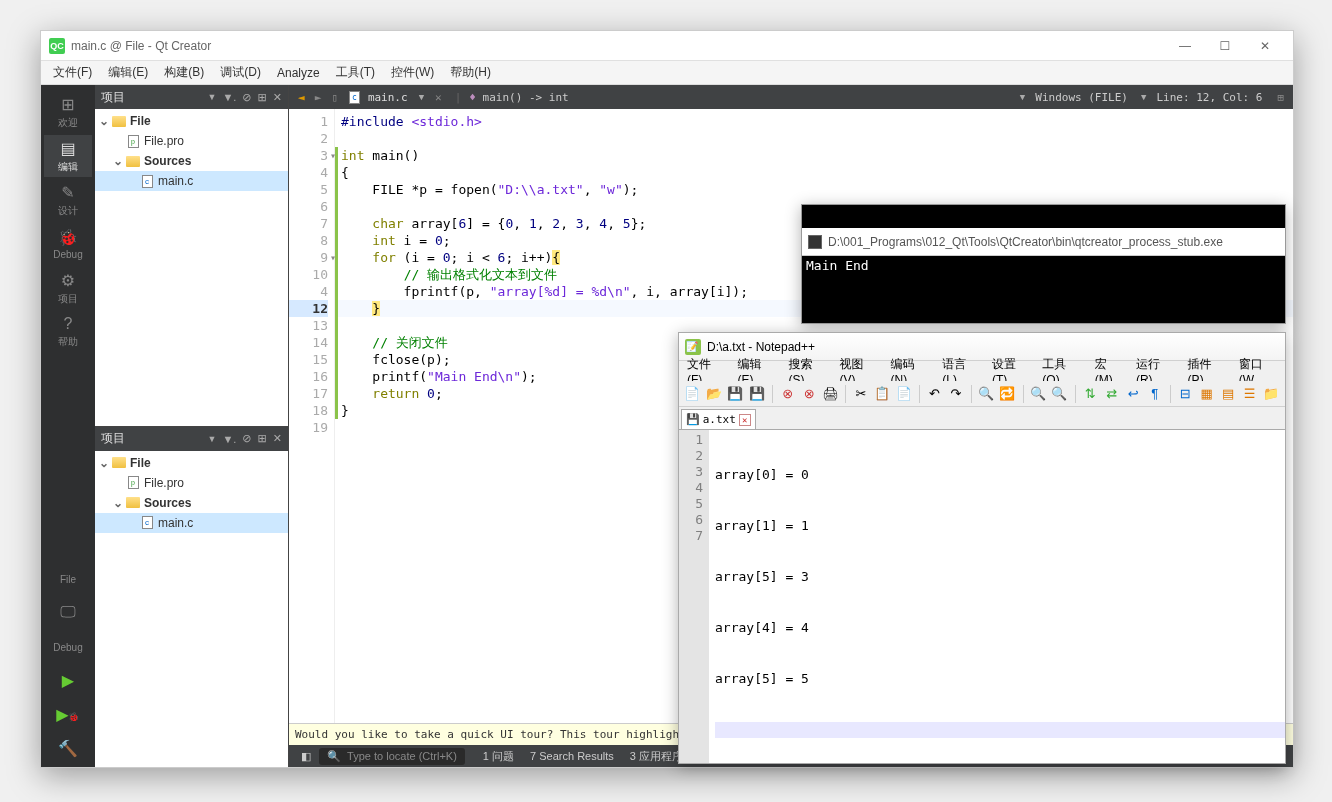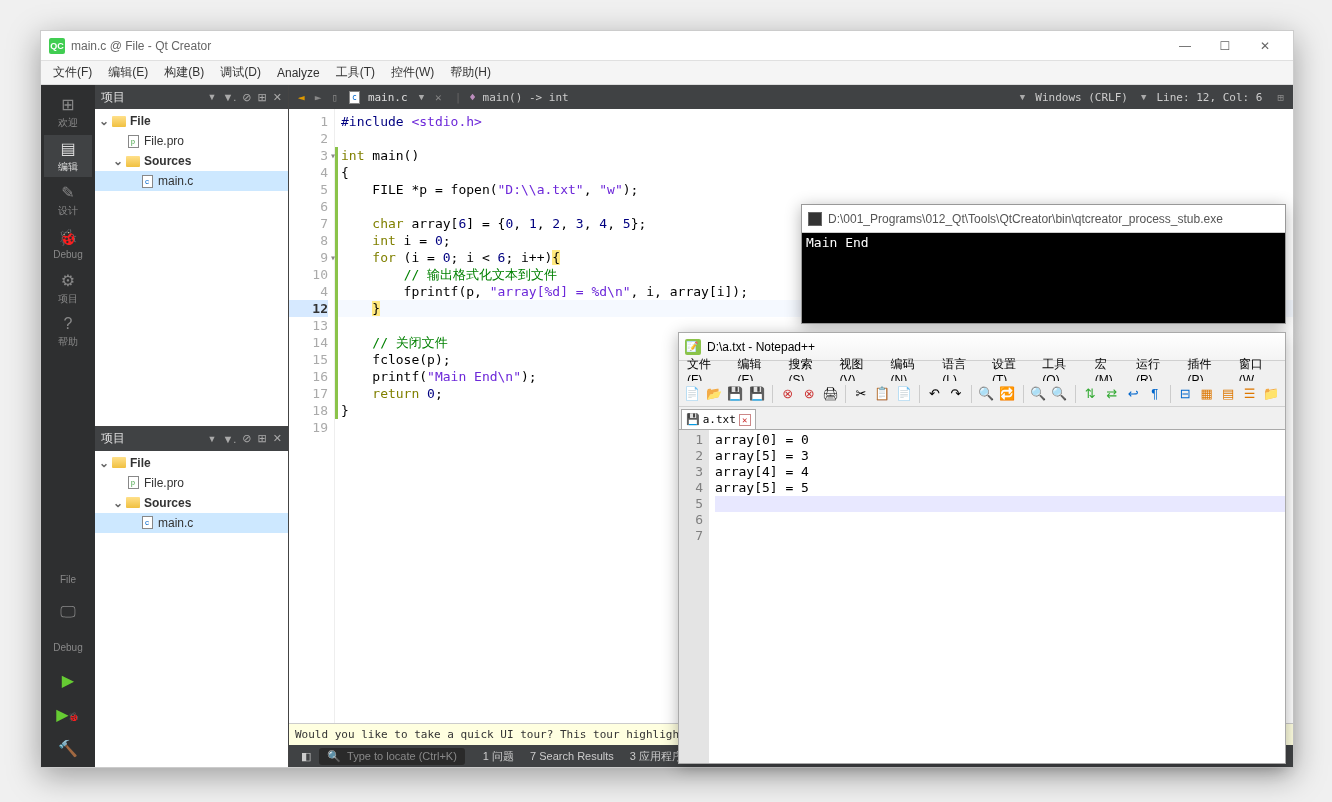--- a/index.html
+++ b/index.html
@@ -70,41 +70,41 @@
 .greenbar { border-left:3px solid #8bc34a; margin-left:-6px; padding-left:3px; }
 
 .editor-footer { border-top:1px solid #ccc; }
 .tourmsg { background:#ffffe0; padding:4px 6px; font-family:Consolas,monospace; font-size:11px; color:#333; }
 .status-bar { height:22px; background:#404244; display:flex; align-items:center; color:#ccc; font-size:11px; padding:0 4px; }
 .sb-item { padding:0 8px; cursor:pointer; }
 .search-pill { background:#2a2a2a; border-radius:3px; padding:2px 8px; display:flex; align-items:center; gap:6px; color:#888; margin-right:10px; }
 
 
 .console-win { position:absolute; top:204px; left:801px; width:485px; height:120px; background:#000; border:1px solid #999; z-index:5; box-shadow:0 3px 15px rgba(0,0,0,.3); }
-.console-title { height:28px; background:#fff; border-bottom:1px solid #ccc; display:flex; align-items:center; padding:0 6px; color:#555; font-size:12px; }
+.console-title { height:28px; background:#fff; border-bottom:1px solid #ccc; display:flex; align-items:center; padding:0 6px; color:#555; font-size:12px;margin-top:23px; }
 .console-title .cicon { width:14px; height:14px; background:#333; margin-right:6px; border:1px solid #666; }
 .console-body { color:#fff; font-family:Consolas,monospace; font-size:13px; padding:2px 4px; }
 
 
 .npp-win { position:absolute; top:332px; left:678px; width:608px; height:432px; background:#f0f0f0; border:1px solid #aaa; z-index:6; box-shadow:0 3px 15px rgba(0,0,0,.3); display:flex; flex-direction:column; }
 .npp-title { height:28px; background:linear-gradient(#fff,#f4f4f4); border-bottom:1px solid #d0d0d0; display:flex; align-items:center; padding:0 6px; }
 .npp-logo { width:16px; height:16px; margin-right:6px; background:#8bc34a; border-radius:2px; display:inline-flex; align-items:center; justify-content:center; font-size:10px; }
 .npp-menubar { height:20px; display:flex; align-items:center; padding:0 2px; background:#f0f0f0; }
 .npp-menu { padding:2px 6px; cursor:pointer; font-size:12px; }
 .npp-menu u { text-decoration:underline; }
 .npp-toolbar { height:26px; display:flex; align-items:center; padding:0 4px; gap:2px; background:#f0f0f0; border-bottom:1px solid #d0d0d0; }
 .npp-tbtn { width:20px; height:20px; display:flex; align-items:center; justify-content:center; cursor:pointer; font-size:13px; }
 .tsep { width:1px; height:18px; background:#ccc; margin:0 3px; }
 .npp-tabs { height:22px; display:flex; align-items:flex-end; background:#f0f0f0; padding-left:2px; }
 .npp-tab { height:20px; background:#fff; border:1px solid #aaa; border-bottom:none; padding:2px 4px; display:flex; align-items:center; font-size:11px; gap:3px; font-family:Consolas,monospace; }
 .npp-tab .closex { color:#c33; cursor:pointer; font-weight:bold; border:1px solid #c88; width:12px; height:12px; display:inline-flex; align-items:center; justify-content:center; font-size:9px; }
 .npp-editor { flex:1; display:flex; background:#fff; border-top:1px solid #aaa; font-family:Consolas,monospace; font-size:13px; }
 .npp-gutter { width:30px; background:#e4e4e4; text-align:right; color:#808080; padding:2px 6px 0 0; line-height:16px; }
 .npp-code { flex:1; padding:2px 0 0 6px; line-height:16px; }
-.npp-code .line { height:16px; white-space:pre; }
+.npp-code .line { height:16px; white-space:pre;margin-top:35px; }
 .npp-code .line.last { background:#e8e8ff; }
 
 
 .ico-folder { background:linear-gradient(#ffe08a,#f0c040); border-radius:1px; width:14px; height:11px; }
 .ico-c { background:#fff; border:1px solid #888; width:11px; height:13px; display:inline-flex; align-items:center; justify-content:center; font-size:8px; color:#06c; }
 .ico-proj { background:#fff; border:1px solid #888; width:11px; height:13px; display:inline-flex; align-items:center; justify-content:center; font-size:7px; color:#393; }
 
 .dd { color:#aaa; font-size:9px; margin-left:3px; }
 </style>
 </head>
@@ -272,21 +272,21 @@
         <span class="doc-pill">
           <span class="ico-c">c</span>
           <span class="docname">main.c</span>
           <span class="dd">▼</span>
         </span>
         <span class="arrtab">✕</span>
         <span style="margin:0 8px;color:#666">|</span>
         <span class="func-ind">♦ <span style="color:#ccc">main() -&gt; int</span></span>
         <span class="tab-spacer"></span>
         <span class="dd">▼</span>
-        <span class="ed-status">Windows (CRLF)</span>
+        <span class="ed-status">Windows (FILE)</span>
         <span class="dd">▼</span>
         <span class="ed-status">Line: 12, Col: 6</span>
         <span class="arrtab">⊞</span>
       </div>
       <div class="editor-split">
         <div class="gutter" id="gutter">
               <div class="ln">1</div>
               <div class="ln">2</div>
               <div class="ln">3<span class="fold-mark">▾</span></div>
               <div class="ln">4</div>
@@ -418,19 +418,20 @@
         <div>1</div>
         <div>2</div>
         <div>3</div>
         <div>4</div>
         <div>5</div>
         <div>6</div>
         <div>7</div>
       </div>
     <div class="npp-code" id="npp-code">
         <div class="line">array[0] = 0</div>
+        <div class="line">array[1] = 1</div>
         <div class="line">array[5] = 3</div>
         <div class="line">array[4] = 4</div>
         <div class="line">array[5] = 5</div>
         <div class="line last"></div>
       </div>
   </div>
 </div>
 
 </body></html>

